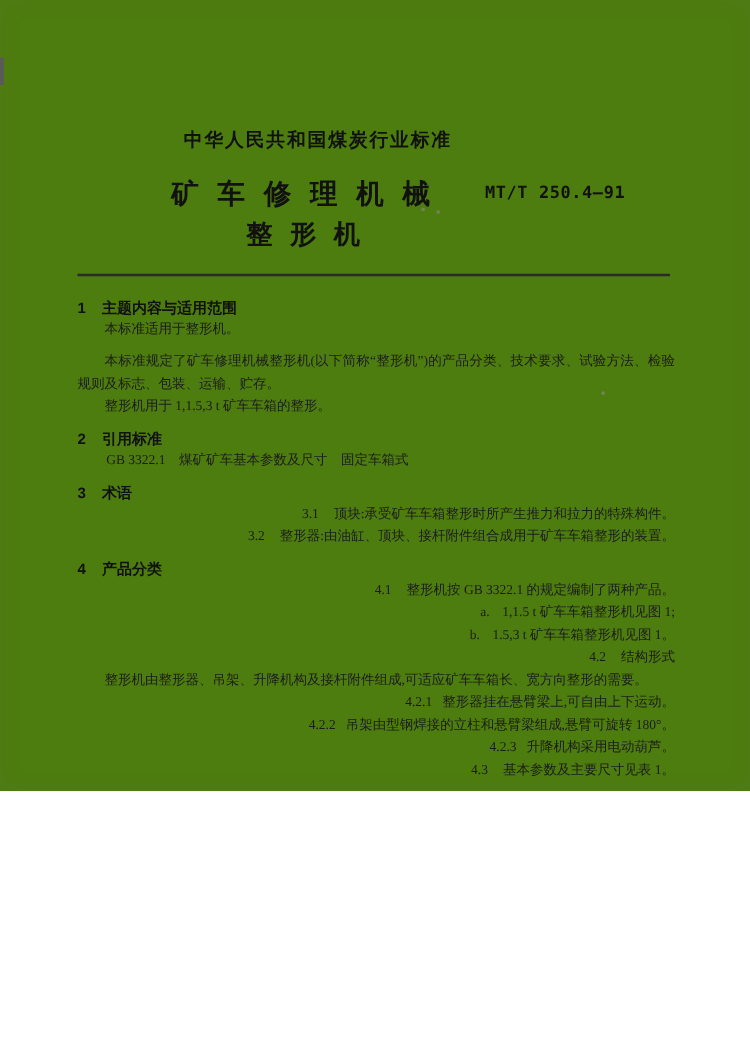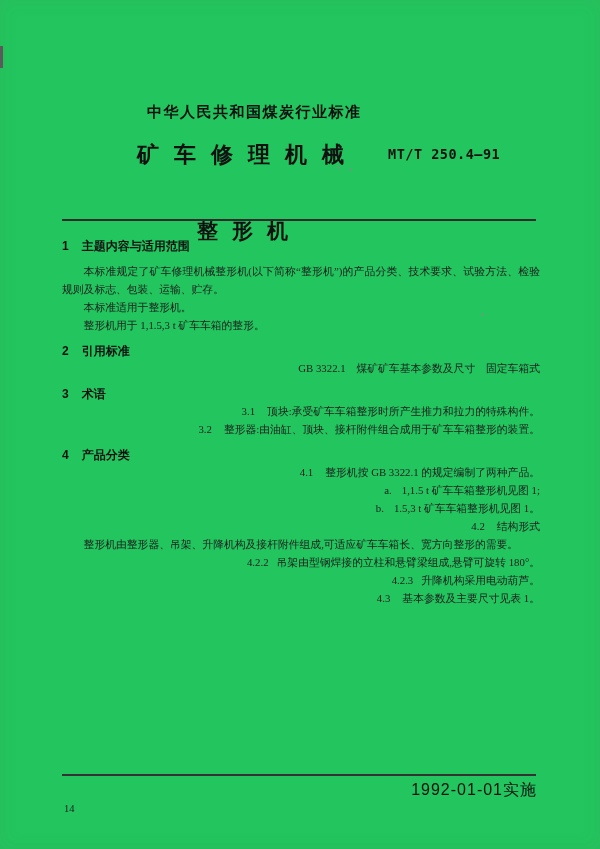--- a/index.html
+++ b/index.html
@@ -1,18 +1,18 @@
 <!DOCTYPE html>
 <html lang="zh"><head>
 <meta charset="utf-8">
 <style>
   html,body { margin:0; padding:0; background:#ffffff; }
   .page {
-    position:relative; width:600px; height:849px;
-    background:#22c55e; overflow:hidden;
+    position:relative; width:600px; height:633px;
+    background:#4d7c0f; overflow:hidden;
     font-family:"Liberation Serif", serif; color:#1c1c1c;
     box-shadow: inset 0 0 18px rgba(120,115,100,0.10);
   }
   
   .edge-mark { position:absolute; left:0; top:46px; width:3px; height:22px; background:#5a5a5a; }
   .speck { position:absolute; border-radius:50%; background:#8a8a8a; opacity:.55; }
 
   
   .org {
     position:absolute; left:147px; top:103px;
@@ -25,39 +25,39 @@
     font-size:22px; letter-spacing:15px; color:#111; white-space:nowrap;
   }
   .stdno {
     position:absolute; left:388px; top:146px;
     font-family:"DejaVu Sans Mono", monospace; font-weight:bold;
     font-size:13.5px; letter-spacing:0.5px; color:#111; white-space:nowrap;
   }
   .title2 {
     position:absolute; left:197px; top:173px;
     font-family:"Liberation Sans", sans-serif; font-weight:bold;
-    font-size:21px; letter-spacing:14px; color:#111; white-space:nowrap;margin-top:44px;
+    font-size:21px; letter-spacing:14px; color:#111; white-space:nowrap;
   }
   .rule-top { position:absolute; left:62px; top:219px; width:474px; height:2px; background:#2b2b2b; }
 
   
   .content {
     position:absolute; left:62px; top:232px; width:478px;
     font-size:10.8px; line-height:18px; text-align:justify;
   }
   .h {
     font-family:"Liberation Sans", sans-serif; font-weight:bold;
     font-size:12px; line-height:15px; margin-top:10px; color:#111;
     text-align:left;
   }
   .h.first { margin-top:7px; }
   .h .no { margin-right:13px; }
   .p-indent { text-indent:2em; margin-top:0; }
   .p1 { margin-top:8px; }
-  .ref { padding-left:23px; text-align:right; }
+  .ref { padding-left:23px; text-align:left; }
   .term .no, .clause .no { margin-right:12px; }
   .clause3 .no { margin-right:8px; }
   .li { padding-left:30px; text-align:left; }
   .li .no { margin-right:10px; }
   .line { text-align:right; }
 
   
   .rule-bottom { position:absolute; left:62px; top:774px; width:474px; height:2px; background:#333; }
   .footer-left {
     position:absolute; left:62px; top:780px;
@@ -88,22 +88,22 @@
   <div class="title1">矿车修理机械</div>
   <div class="stdno">MT/T 250.4—91</div>
   <div class="title2">整形机</div>
   <div class="rule-top"></div>
 
   <div class="content">
 
     <div class="h first">
       <span class="no">1</span><span>主题内容与适用范围</span>
     </div>
+    <div class="p-indent">本标准适用于整形机。</div>
     <div class="p-indent p1">本标准规定了矿车修理机械整形机(以下简称“整形机”)的产品分类、技术要求、试验方法、检验规则及标志、包装、运输、贮存。</div>
-    <div class="p-indent">本标准适用于整形机。</div>
     <div class="p-indent">整形机用于 1,1.5,3 t 矿车车箱的整形。</div>
 
     <div class="h">
       <span class="no">2</span><span>引用标准</span>
     </div>
     <div class="ref">GB 3322.1　煤矿矿车基本参数及尺寸　固定车箱式</div>
 
     <div class="h">
       <span class="no">3</span><span>术语</span>
     </div>
@@ -124,20 +124,23 @@
       <span class="no">a.</span><span>1,1.5 t 矿车车箱整形机见图 1;</span>
     </div>
     <div class="line li">
       <span class="no">b.</span><span>1.5,3 t 矿车车箱整形机见图 1。</span>
     </div>
     <div class="line clause">
       <span class="no">4.2</span><span>结构形式</span>
     </div>
     <div class="p-indent">整形机由整形器、吊架、升降机构及接杆附件组成,可适应矿车车箱长、宽方向整形的需要。</div>
     <div class="line clause clause3">
+      <span class="no">4.2.1</span><span>整形器挂在悬臂梁上,可自由上下运动。</span>
+    </div>
+    <div class="line clause clause3">
       <span class="no">4.2.2</span><span>吊架由型钢焊接的立柱和悬臂梁组成,悬臂可旋转 180°。</span>
     </div>
     <div class="line clause clause3">
       <span class="no">4.2.3</span><span>升降机构采用电动葫芦。</span>
     </div>
     <div class="line clause">
       <span class="no">4.3</span><span>基本参数及主要尺寸见表 1。</span>
     </div>
 
   </div>

